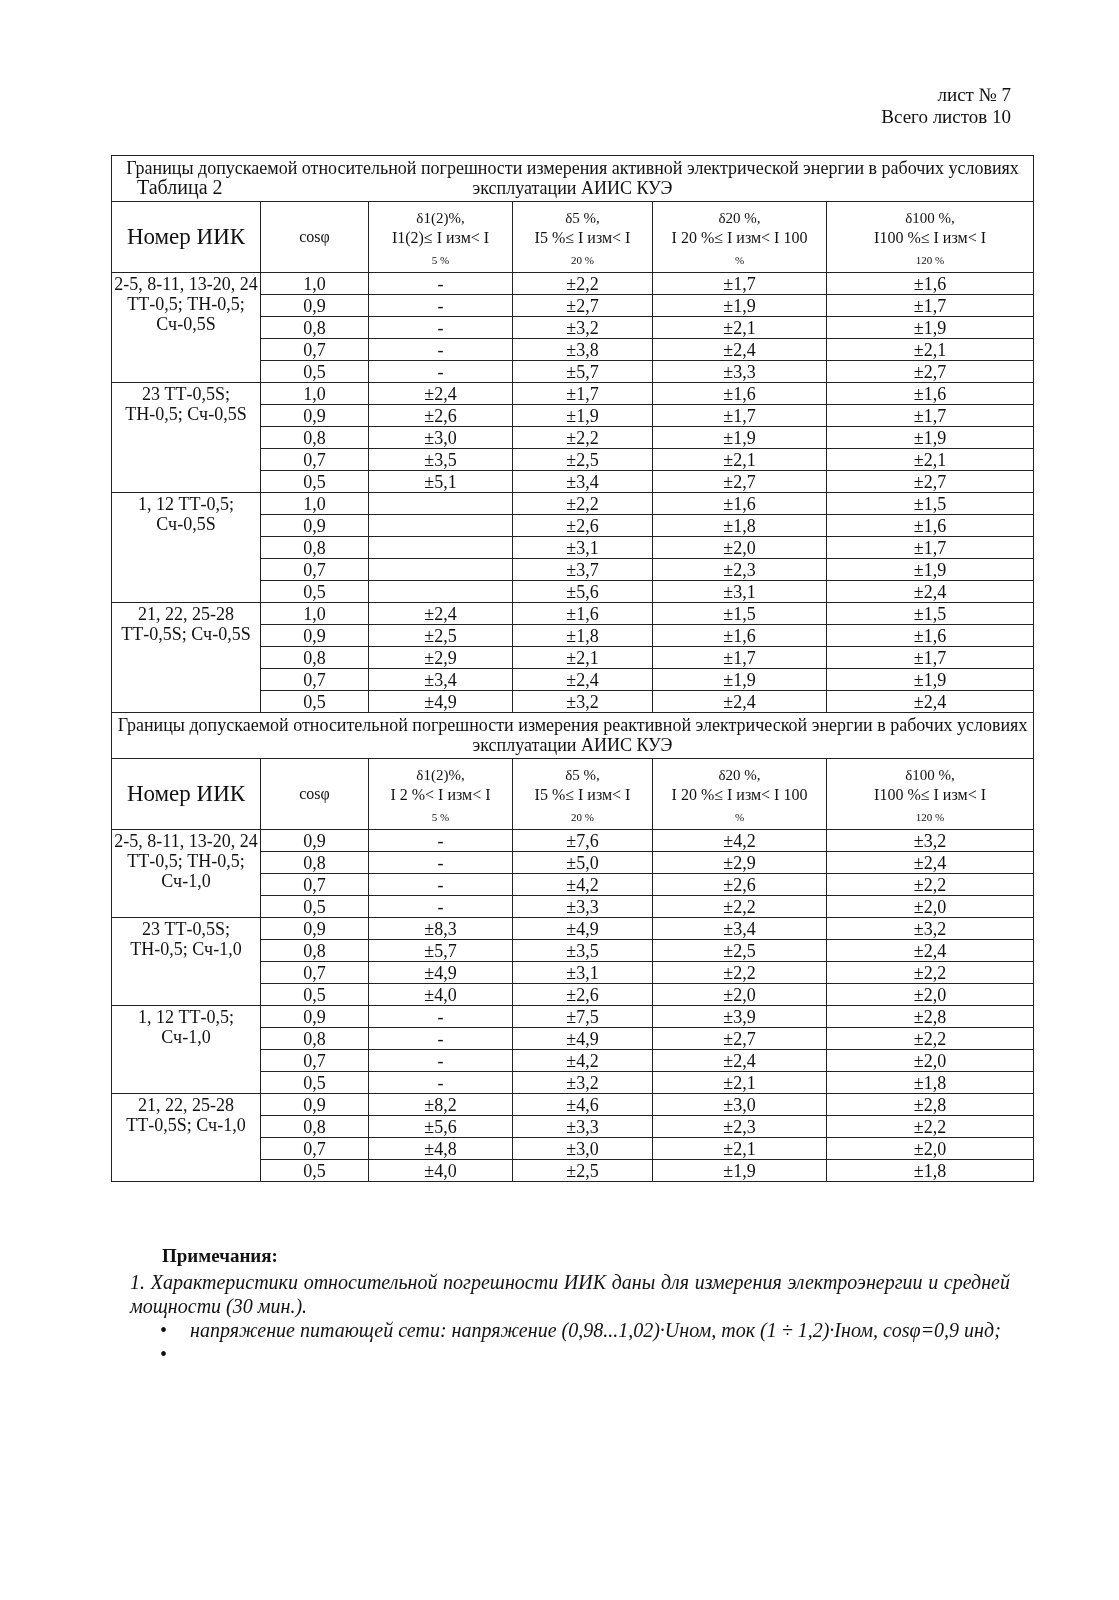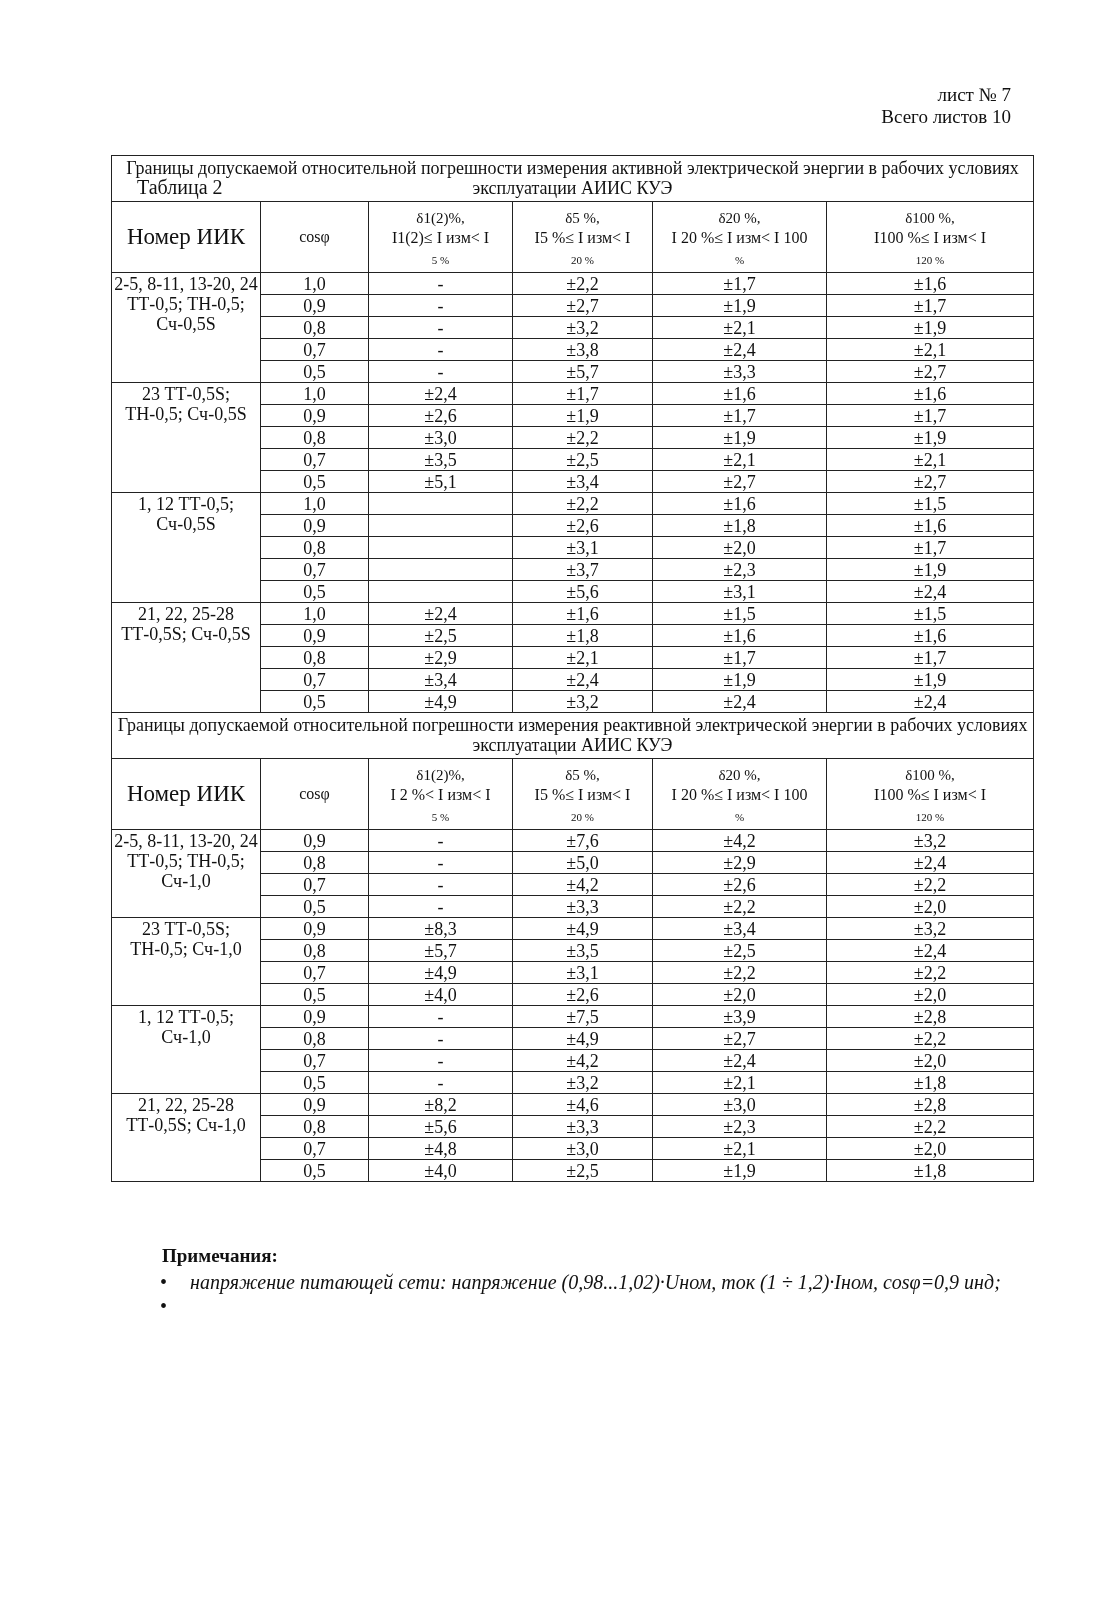--- a/index.html
+++ b/index.html
@@ -361,17 +361,18 @@
         <td>±4,0</td>
         <td>±2,5</td>
         <td>±1,9</td>
         <td>±1,8</td>
       </tr>
     </tbody>
 </table>
 
 <div class="notes">
   <div class="title">Примечания:</div>
+  <p>1. Характеристики относительной погрешности ИИК даны для измерения электроэнергии и средней мощности (30 мин.).</p>
   <ul>
     <li><span class="bullet">•</span><span>напряжение питающей сети: напряжение (0,98...1,02)·Uном, ток (1 ÷ 1,2)·Iном, cosφ=0,9 инд;</span></li>
     <li><span class="bullet">•</span></li>
   </ul>
 </div>
 
 </body></html>

